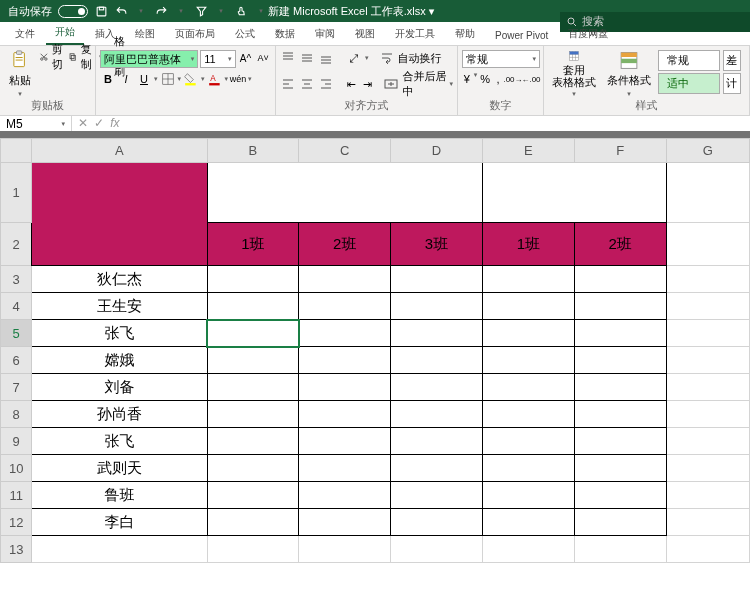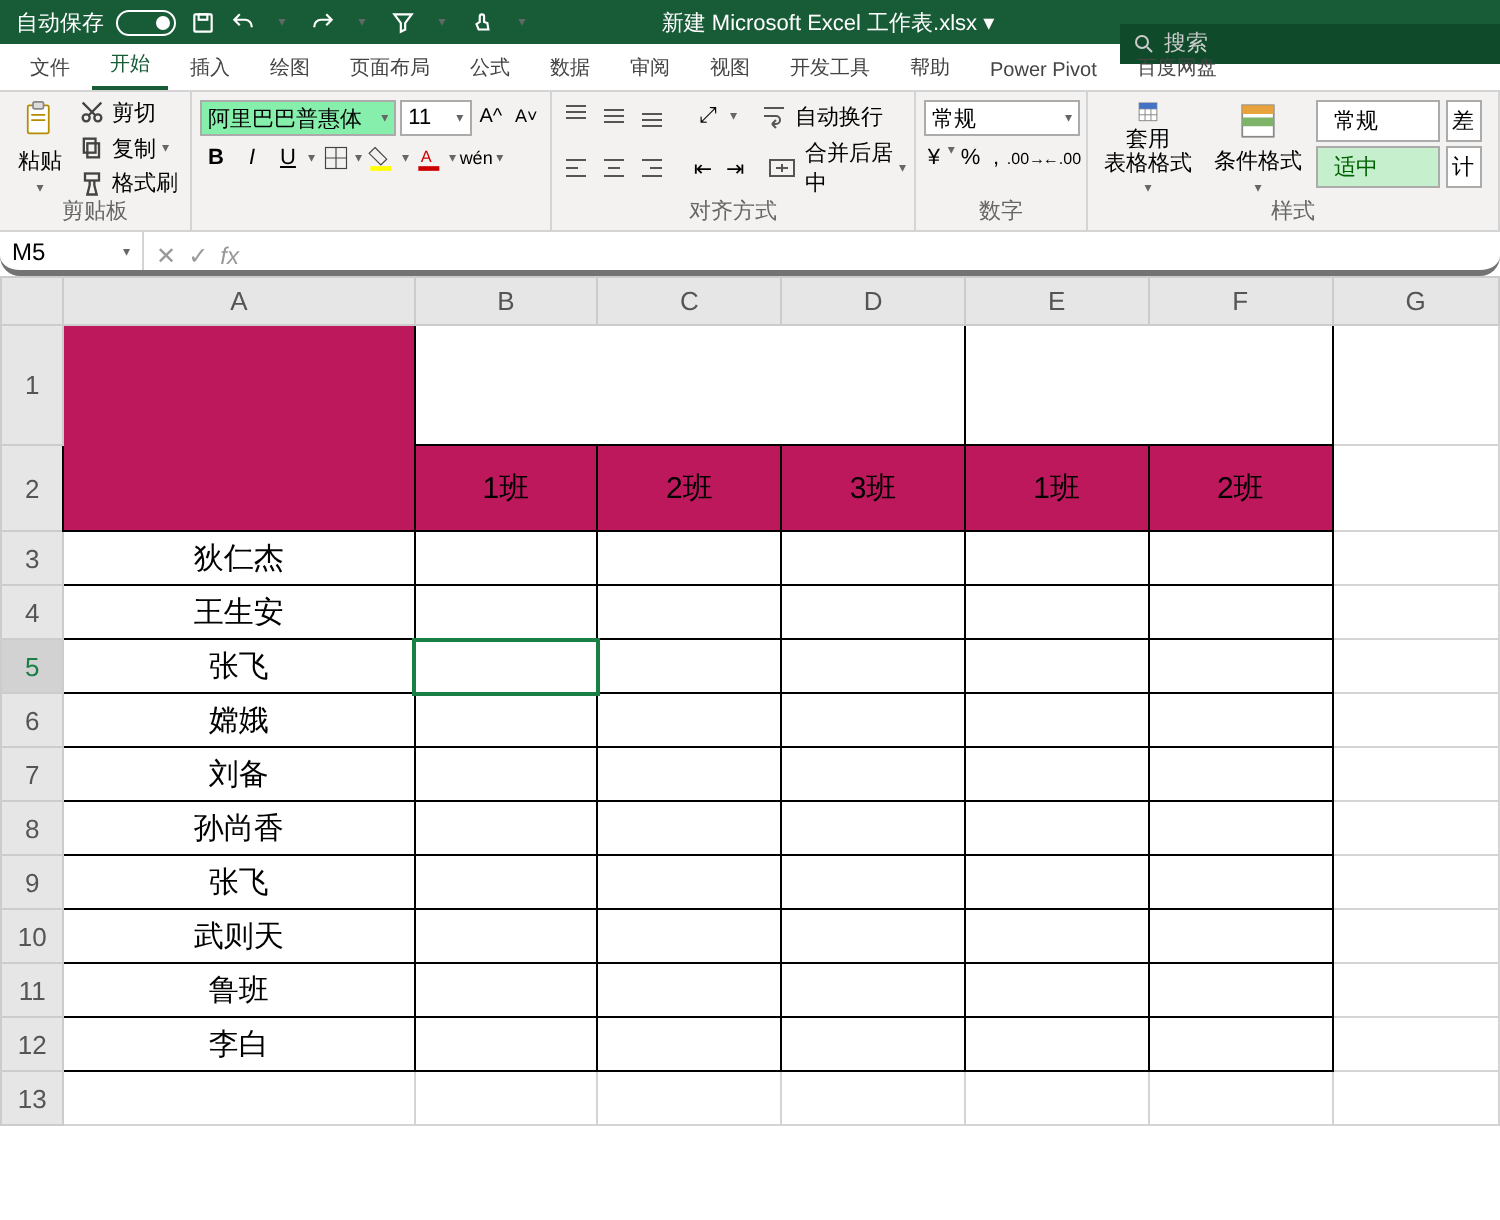--- a/index.html
+++ b/index.html
@@ -4,21 +4,21 @@
 <style>
 * { margin: 0; padding: 0; box-sizing: border-box; font-family: "Microsoft YaHei", sans-serif; }
 body { background: #fff; width: 750px; height: 610px; overflow: hidden; font-size: 12px; }
 
 
 .titlebar { background: #185c37; height: 22px; display: flex; align-items: center; color: #fff; font-size: 11px; }
 .titlebar-left { display: flex; align-items: center; gap: 6px; padding-left: 8px; }
 .toggle { width: 30px; height: 13px; border: 1px solid #fff; border-radius: 7px; position: relative; }
 .toggle::after { content: ''; position: absolute; width: 7px; height: 7px; background: #fff; border-radius: 50%; top: 2px; right: 2px; }
 .qat-icon { width: 14px; height: 14px; display: flex; align-items: center; justify-content: center; font-size: 11px; }
-.titlebar-center { flex: 1; text-align: center; }
+.titlebar-center { flex: 1; text-align: left; }
 .titlebar-right { display: flex; align-items: center; margin-top: 21px; }
 .search-box { background: #0f4a2a; height: 20px; width: 190px; display: flex; align-items: center; padding: 0 6px; gap: 4px; color: #ccc; }
 
 
 .tabs { background: #fff; height: 24px; display: flex; align-items: flex-end; border-bottom: 1px solid #d4d4d4; padding-left: 6px; gap: 2px; }
 .tab { padding: 4px 9px; font-size: 10px; color: #444; cursor: pointer; text-align: center; }
 .tab.active { color: #185c37; border-bottom: 2px solid #185c37; font-weight: 500; }
 
 
 .ribbon { background: #f3f2f1; height: 70px; display: flex; border-bottom: 1px solid #d4d4d4; font-size: 11px; }
@@ -31,21 +31,21 @@
 .mini-icon { width: 14px; height: 14px; }
 .font-sel { width: 100px; height: 18px; border: 1px solid #ababab; background: #86efac; padding: 0 3px; display: flex; align-items: center; justify-content: space-between; }
 .size-sel { width: 36px; height: 18px; border: 1px solid #ababab; background: #fff; padding: 0 3px; display: flex; align-items: center; justify-content: space-between; }
 .num-sel { width: 58px; height: 18px; border: 1px solid #ababab; background: #fff; padding: 0 3px; display: flex; align-items: center; justify-content: space-between; }
 .btn-icon { width: 16px; height: 16px; border: 1px solid transparent; display: inline-flex; align-items: center; justify-content: center; }
 .drop { font-size: 7px; color: #666; }
 .style-btn { border: 1px solid #ababab; background: #fff; padding: 2px 8px; font-size: 11px; }
 .style-btn.mid { background: #c6efce; color: #006100; }
 
 
-.formula-bar { height: 22px; border-bottom: 3px solid #737373; display: flex; align-items: flex-end; background: #fff; border-radius: 10px; }
+.formula-bar { height: 22px; border-bottom: 7px solid #737373; display: flex; align-items: flex-start; background: #fff; }
 .name-box { width: 72px; border-right: 1px solid #d4d4d4; padding: 0 6px; height: 100%; display: flex; align-items: center; justify-content: space-between; font-size: 12px; }
 .fx-btns { display: flex; gap: 6px; padding: 0 6px; color: #999; }
 .fx-input { flex: 1; padding: 0 6px; }
 
 
 .grid { position: relative; }
 .grid table { border-collapse: collapse; width: 100%; }
 .corner { width: 30px; height: 24px; background: #e6e6e6; border: 1px solid #ccc; }
 .col-hdr { background: #e6e6e6; border: 1px solid #ccc; text-align: center; font-size: 13px; color: #555; height: 24px; }
 .row-hdr { background: #e6e6e6; border: 1px solid #ccc; text-align: center; font-size: 13px; color: #555; width: 30px; }
@@ -133,21 +133,21 @@
       <div class="vbtn">
         <svg class="icon-lg" viewBox="0 0 24 24">
             <rect x="5" y="3" width="12" height="16" rx="1" fill="#fff" stroke="#b58b00"></rect>
             <rect x="8" y="1" width="6" height="4" rx="1" fill="#ddd" stroke="#888"></rect>
             <rect x="7" y="8" width="8" height="1" fill="#b58b00"></rect>
             <rect x="7" y="11" width="8" height="1" fill="#b58b00"></rect>
           </svg>
         <span>粘贴</span>
         <span class="drop">▾</span>
       </div>
-      <div style="display:flex;flex-direction:column;gap:1px">
+      <div style="display:flex;flex-direction:row;gap:1px">
         <div class="mini-row">
             <svg class="mini-icon" viewBox="0 0 24 24" fill="none" stroke="#444" stroke-width="2">
               <circle cx="7" cy="17" r="3"></circle>
               <circle cx="17" cy="17" r="3"></circle>
               <path d="M9 15L20 4M15 15L4 4"></path>
             </svg>
             <span>剪切</span>
           </div>
         <div class="mini-row">
             <svg class="mini-icon" viewBox="0 0 24 24" fill="none" stroke="#444" stroke-width="2">

